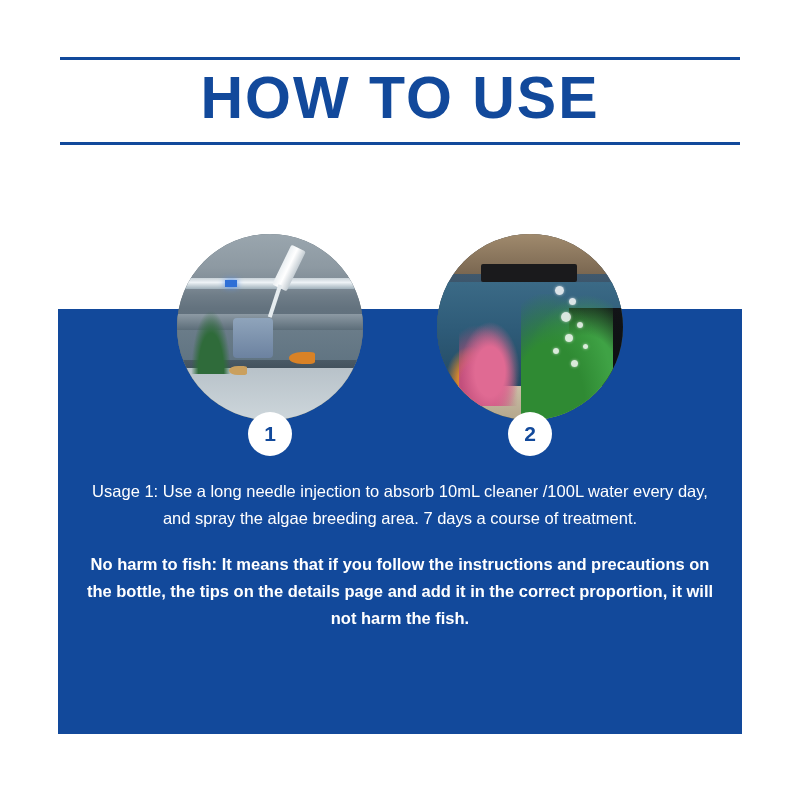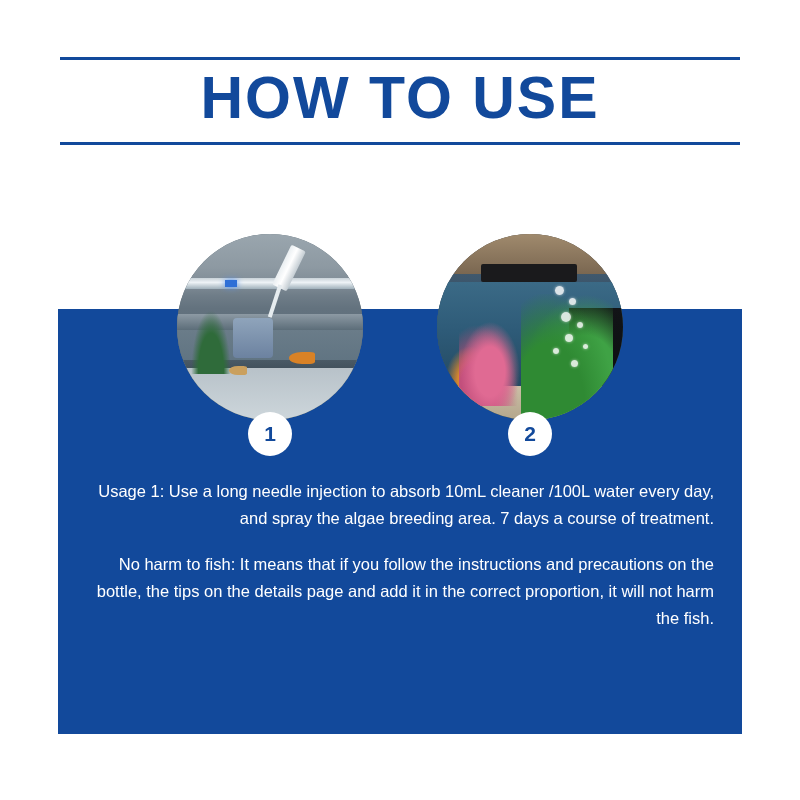--- a/index.html
+++ b/index.html
@@ -223,30 +223,31 @@
   .badge-1 { left: 248px; top: 412px; }
   .badge-2 { left: 508px; top: 412px; }
 
   
   .body-text {
     position: absolute;
     left: 86px;
     top: 478px;
     width: 628px;
     color: #ffffff;
-    text-align: right;
+    text-align: center;
     font-size: 16.5px;
     line-height: 1.62;
     font-family: "Liberation Sans", sans-serif;
   }
   .body-text p {
     margin: 0 0 20px 0;
   }
   .body-text p:last-child {
     margin-bottom: 16px;
+    font-weight: bold;
   }
 </style>
 </head>
 <body>
 
 <div class="page">
 
   <div class="header">
     <div class="rule-top"></div>
     <div class="title">HOW TO USE</div>

